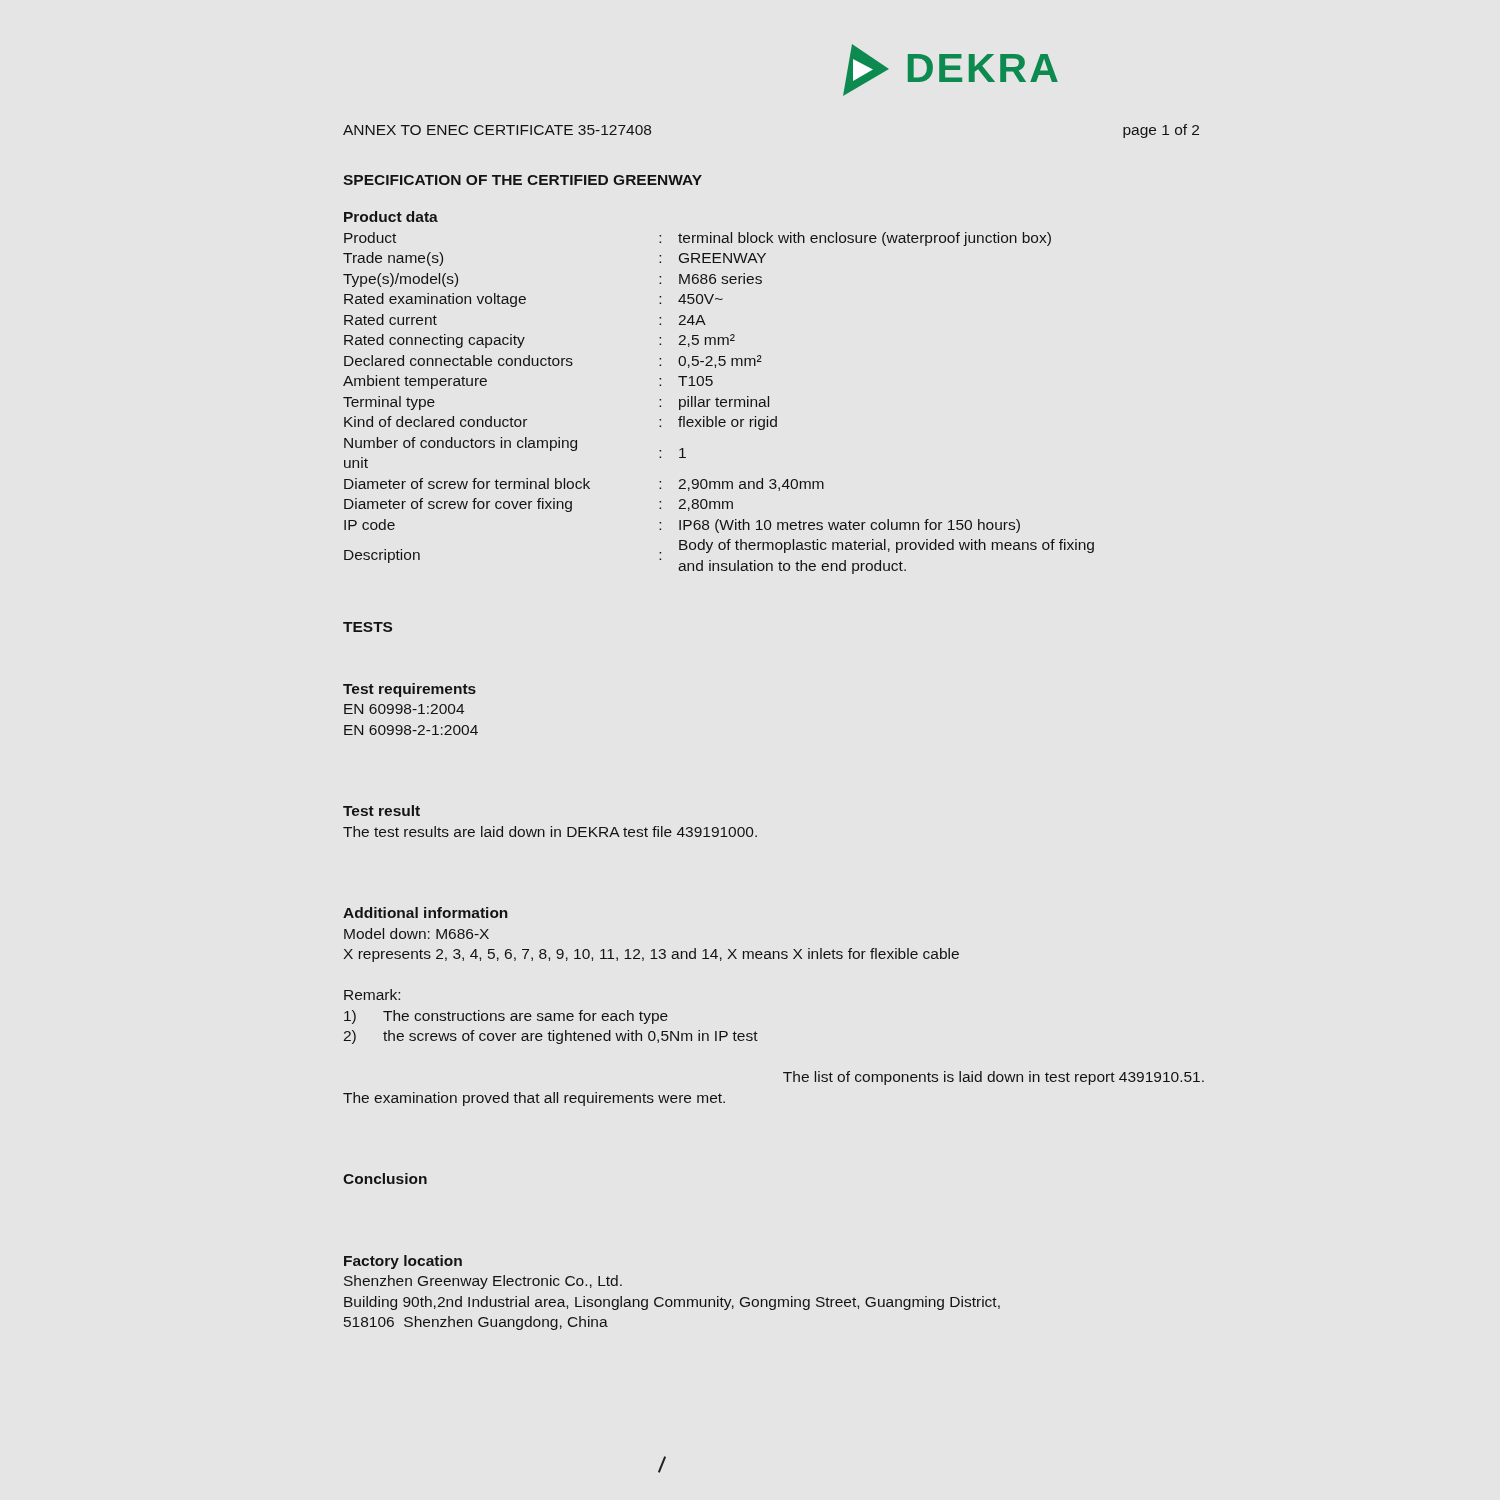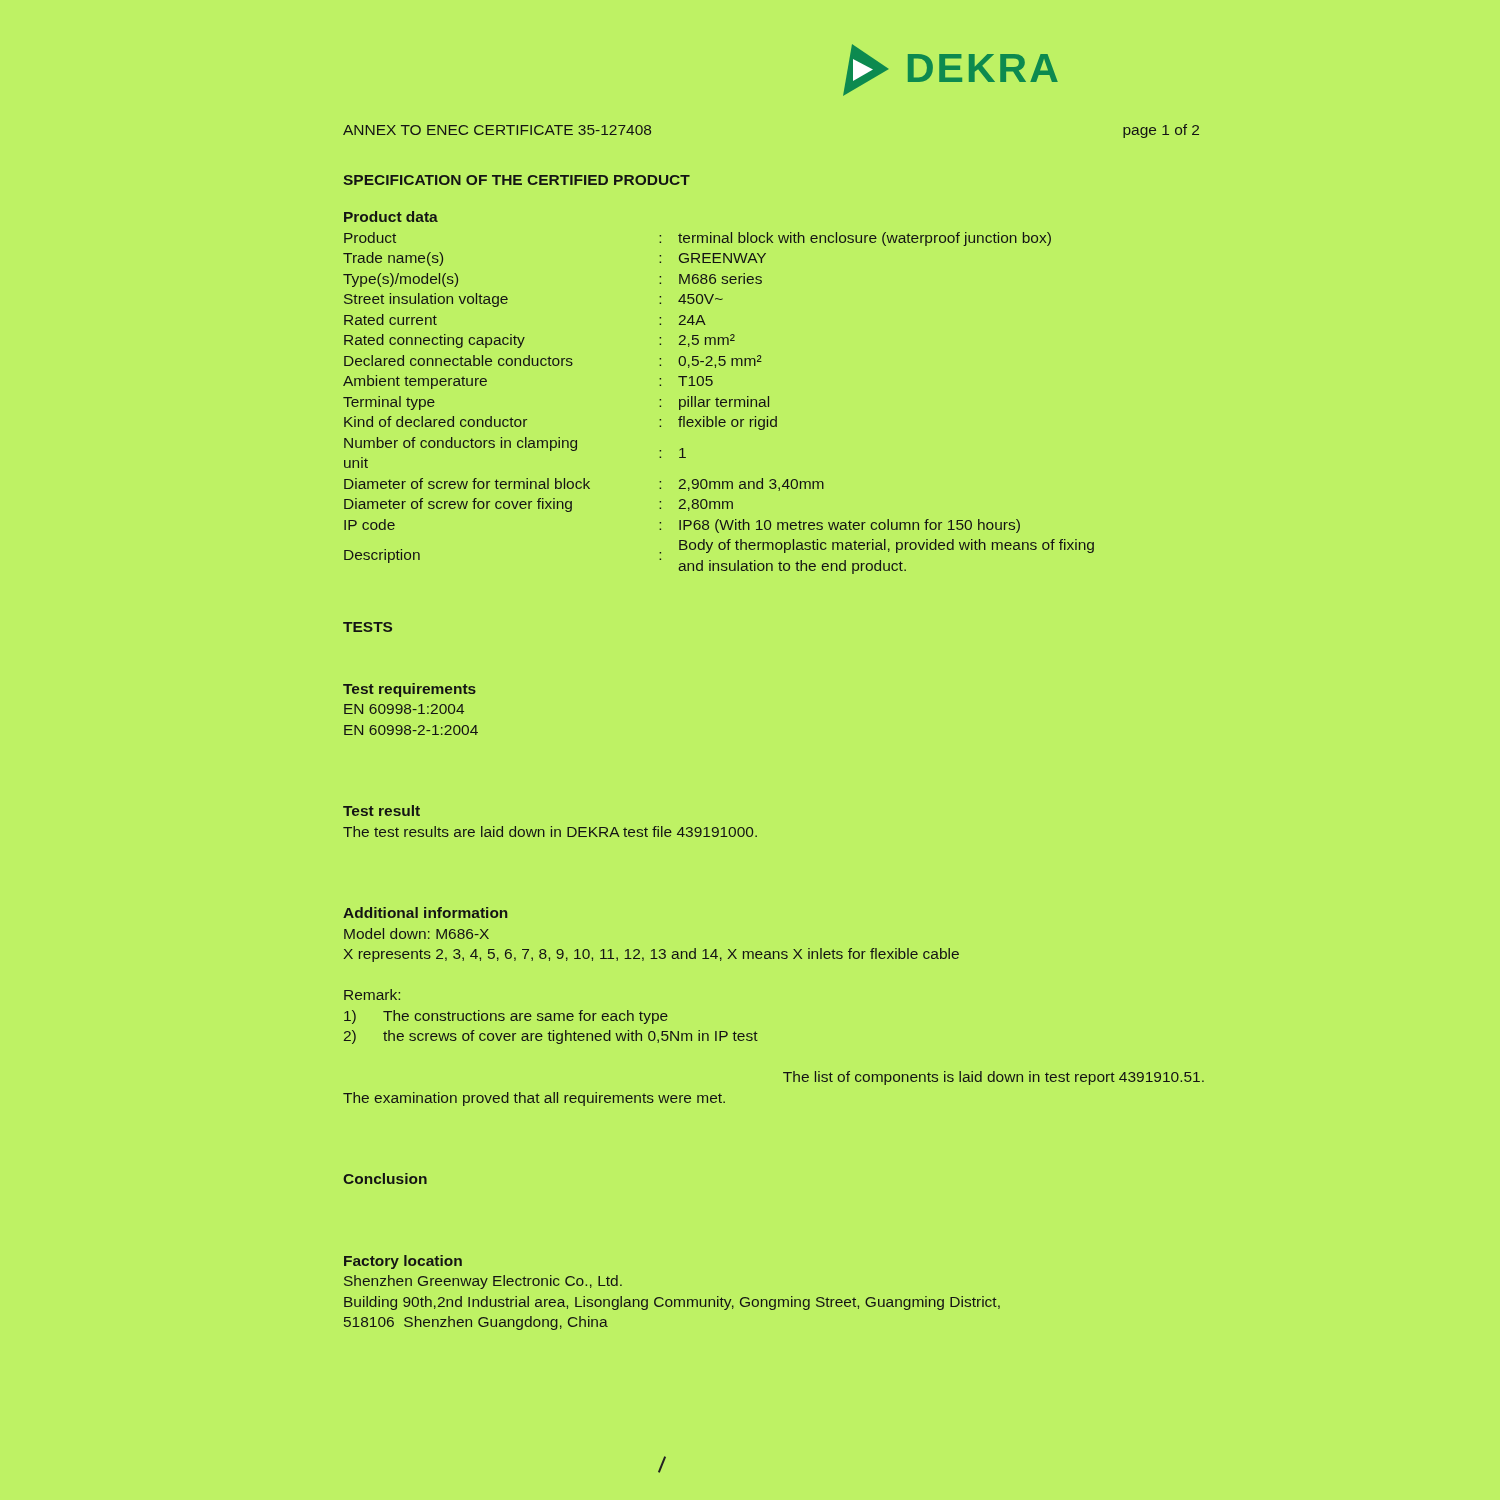--- a/index.html
+++ b/index.html
@@ -3,21 +3,21 @@
 <meta charset="utf-8">
 <style>
   :root { --brand: #0c8a4f; --ink: #141414; }
   * { margin: 0; padding: 0; box-sizing: border-box; }
   html, body { background: #ffffff; }
   body { font-family: "Liberation Sans", sans-serif; color: var(--ink); }
   .page {
     position: relative;
     width: 1500px;
     height: 1500px;
-    background: #bef264;
+    background: #e5e5e5;
     overflow: hidden;
   }
 
   
   .logo {
     position: absolute;
     left: 843px;
     top: 44px;
     display: flex;
     align-items: center;
@@ -112,21 +112,21 @@
       </svg>
     </span>
     <span class="wordmark">DEKRA</span>
   </div>
 
   <div class="header-row">
     <span>ANNEX TO ENEC CERTIFICATE 35-127408</span>
     <span>page 1 of 2</span>
   </div>
 
-  <div class="spec-heading">SPECIFICATION OF THE CERTIFIED PRODUCT</div>
+  <div class="spec-heading">SPECIFICATION OF THE CERTIFIED GREENWAY</div>
 
   <div class="content">
 
     <div class="line bold">Product data</div>
     <div>
 
     <div class="pd-row">
         <div class="label">Product</div>
         <div class="colon">:</div>
         <div class="value">terminal block with enclosure (waterproof junction box)</div>
@@ -135,21 +135,21 @@
         <div class="label">Trade name(s)</div>
         <div class="colon">:</div>
         <div class="value">GREENWAY</div>
       </div>
         <div class="pd-row">
         <div class="label">Type(s)/model(s)</div>
         <div class="colon">:</div>
         <div class="value">M686 series</div>
       </div>
         <div class="pd-row">
-        <div class="label">Street insulation voltage</div>
+        <div class="label">Rated examination voltage</div>
         <div class="colon">:</div>
         <div class="value">450V~</div>
       </div>
         <div class="pd-row">
         <div class="label">Rated current</div>
         <div class="colon">:</div>
         <div class="value">24A</div>
       </div>
         <div class="pd-row">
         <div class="label">Rated connecting capacity</div>

